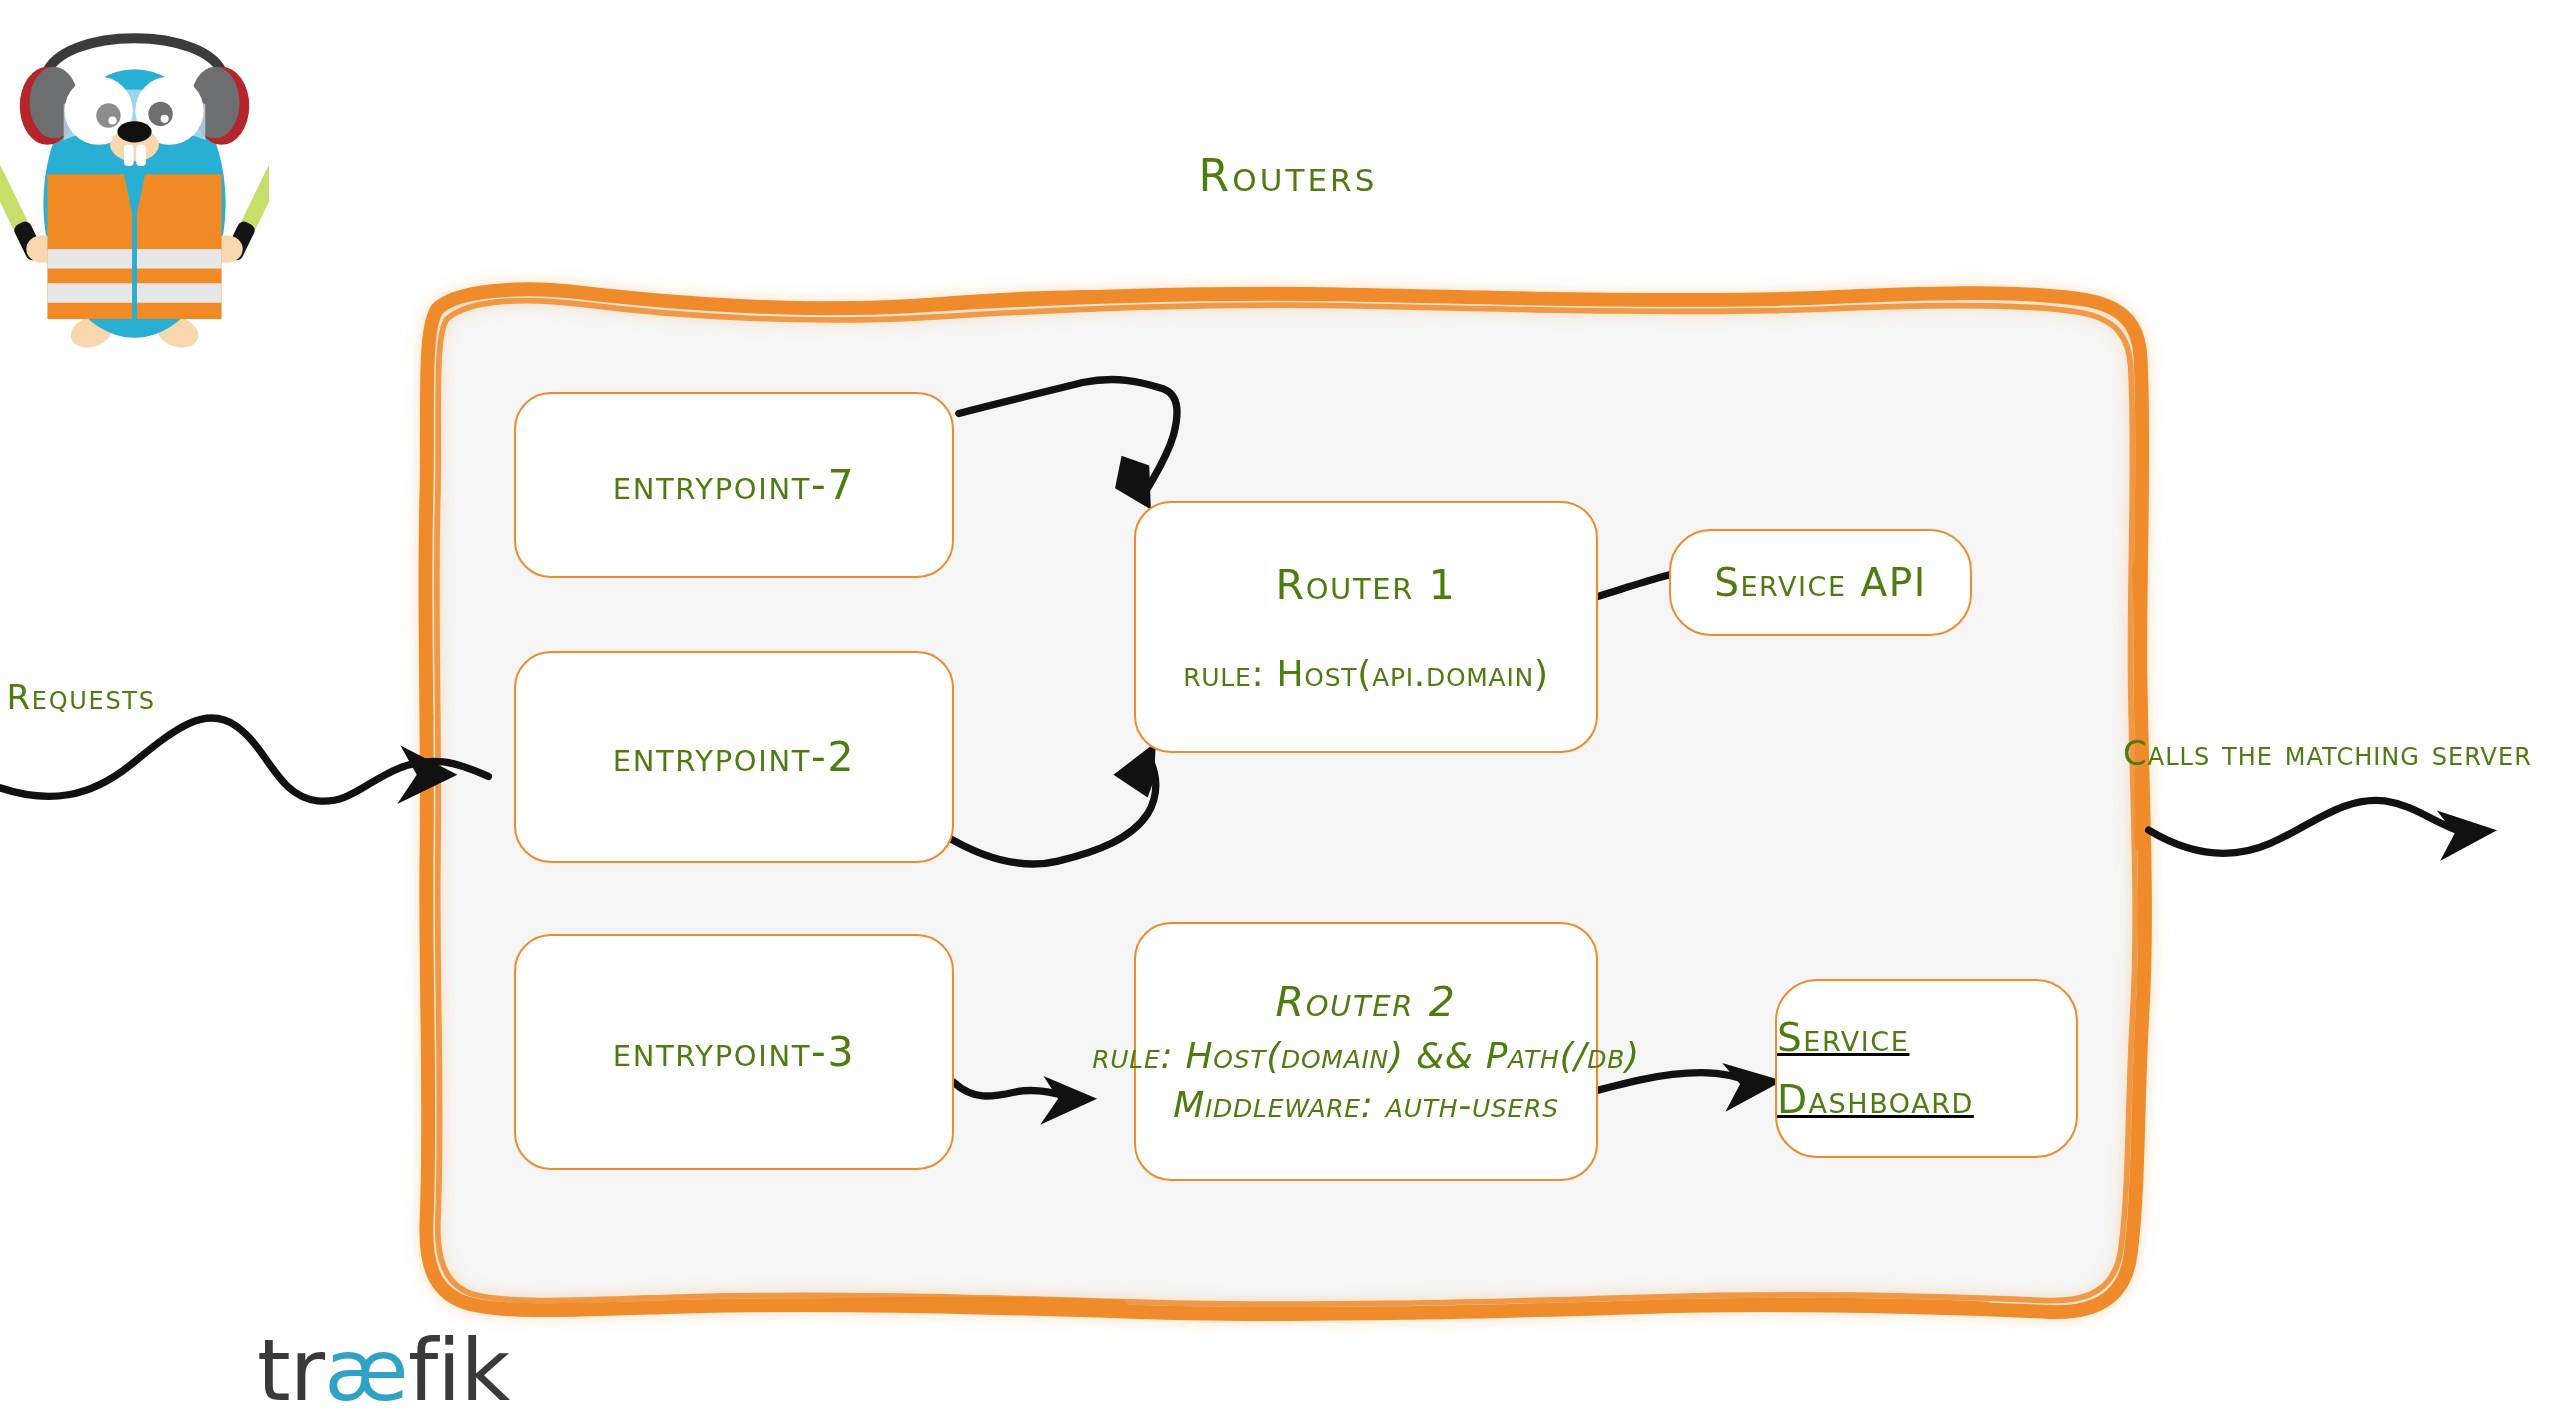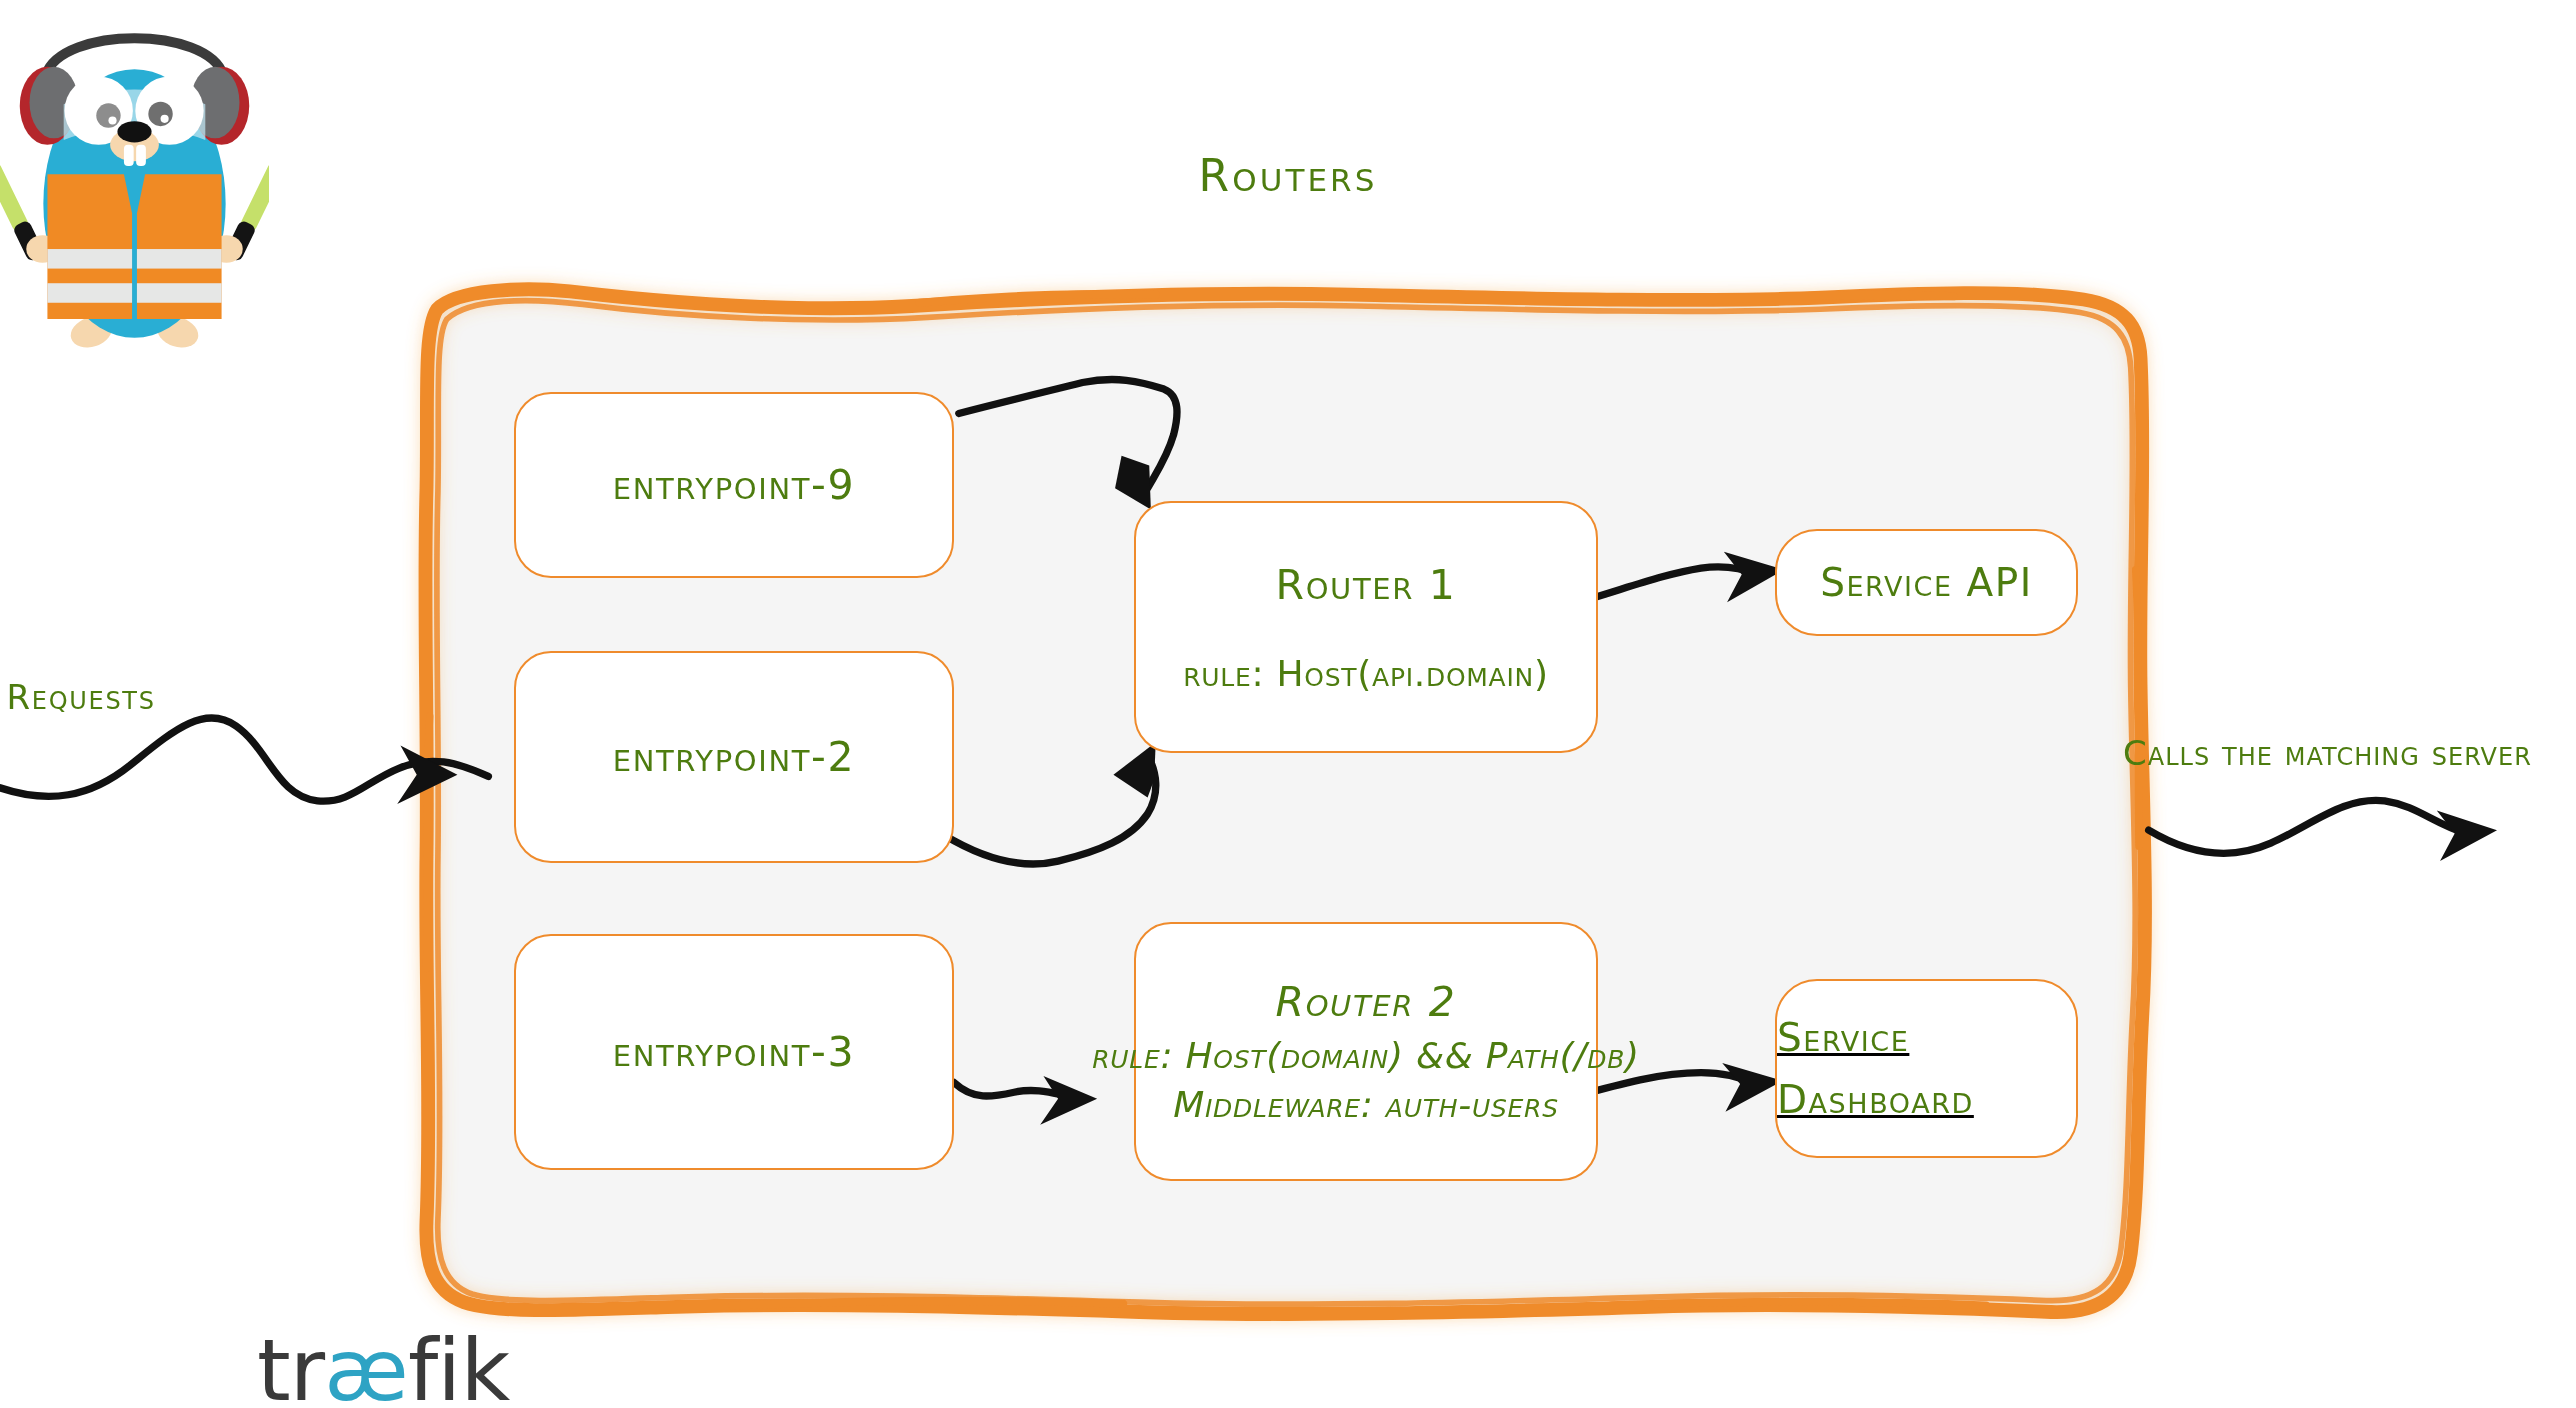--- a/index.html
+++ b/index.html
@@ -50,21 +50,21 @@
   .svc .t{font-size:39px;letter-spacing:.04em;}
   .svc.left{align-items:flex-start;text-decoration:underline;}
 
   #entrypoint-1{left:514px;top:392px;width:440px;height:186px;}
   #entrypoint-2{left:514px;top:651px;width:440px;height:212px;}
   #entrypoint-3{left:514px;top:934px;width:440px;height:236px;}
 
   #router-1{left:1101px;top:501px;width:464px;height:252px;gap:44px;}
   #router-2{left:1101px;top:922px;width:464px;height:259px;gap:8.1px;font-style:italic;}
 
-  #service-api{left:1775px;top:529px;width:303px;height:107px;}
+  #service-api{left:1669px;top:529px;width:303px;height:107px;}
   #service-dashboard{left:1775px;top:979px;width:303px;height:179px;gap:16.3px;}
 
   
   #traefik-logo{position:absolute;left:228px;top:1032px;width:269px;height:376px;}
   #traefik-wordmark{
     position:absolute;left:257px;top:1327px;
     font-family:"DejaVu Sans", sans-serif;
     font-size:86px;font-weight:400;color:#3a3a3a;
     letter-spacing:-.01em;line-height:1;
   }
@@ -203,21 +203,21 @@
       <path fill="#111" d="M 2994,996 L 3016,1024 L 2998,1058 L 3068,1020 Z"></path>
     </g>
   </svg>
 
   <div class="lbl hand" id="diagram-title">Routers</div>
 
   <div class="lbl hand" id="requests-label">Requests</div>
   <div class="lbl hand" id="calls-label">Calls the matching server</div>
 
   <div class="node ep" id="entrypoint-1">
-    <div class="hand t">entrypoint-9</div>
+    <div class="hand t">entrypoint-7</div>
   </div>
   <div class="node ep" id="entrypoint-2">
     <div class="hand t">entrypoint-2</div>
   </div>
   <div class="node ep" id="entrypoint-3">
     <div class="hand t">entrypoint-3</div>
   </div>
 
   <div class="node router" id="router-1">
     <div class="hand title">Router 1</div>

